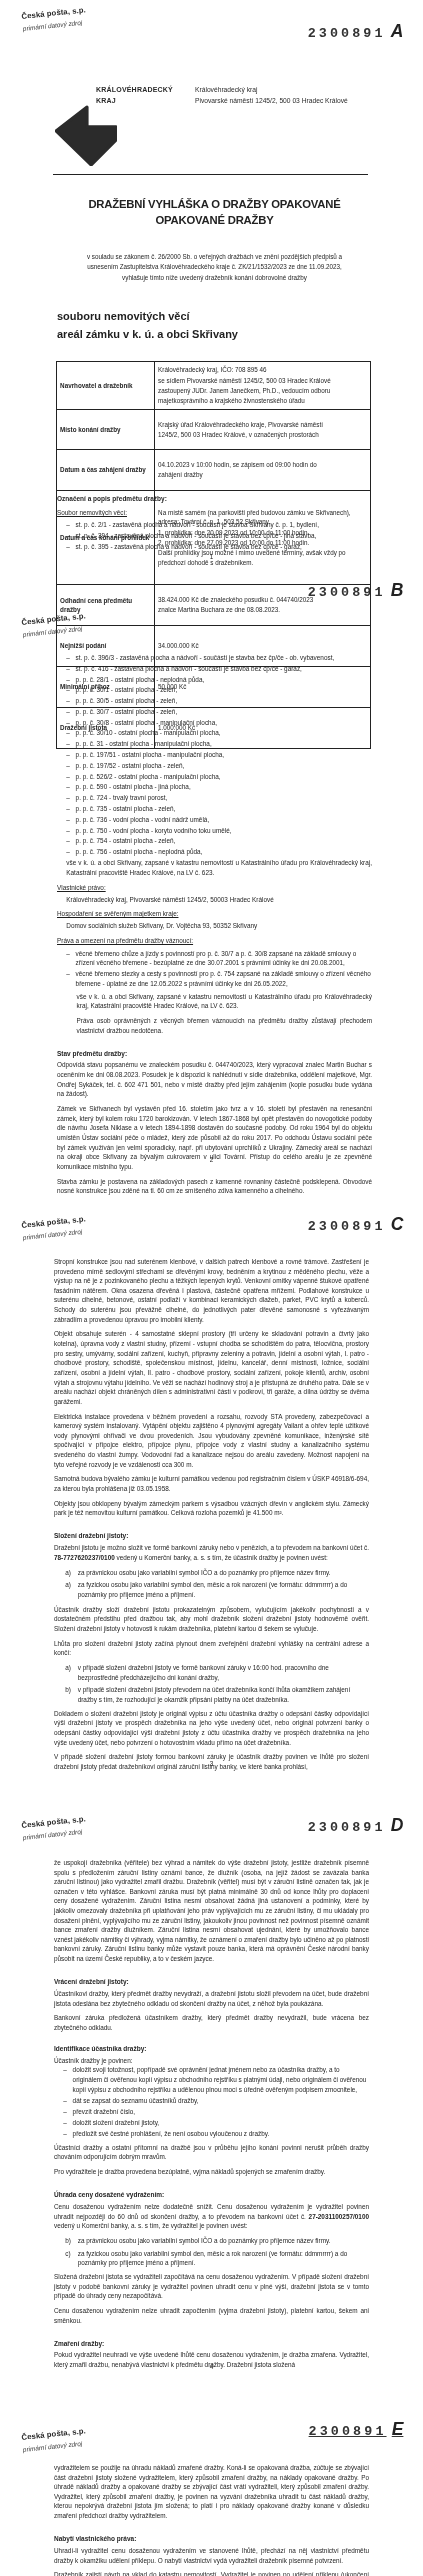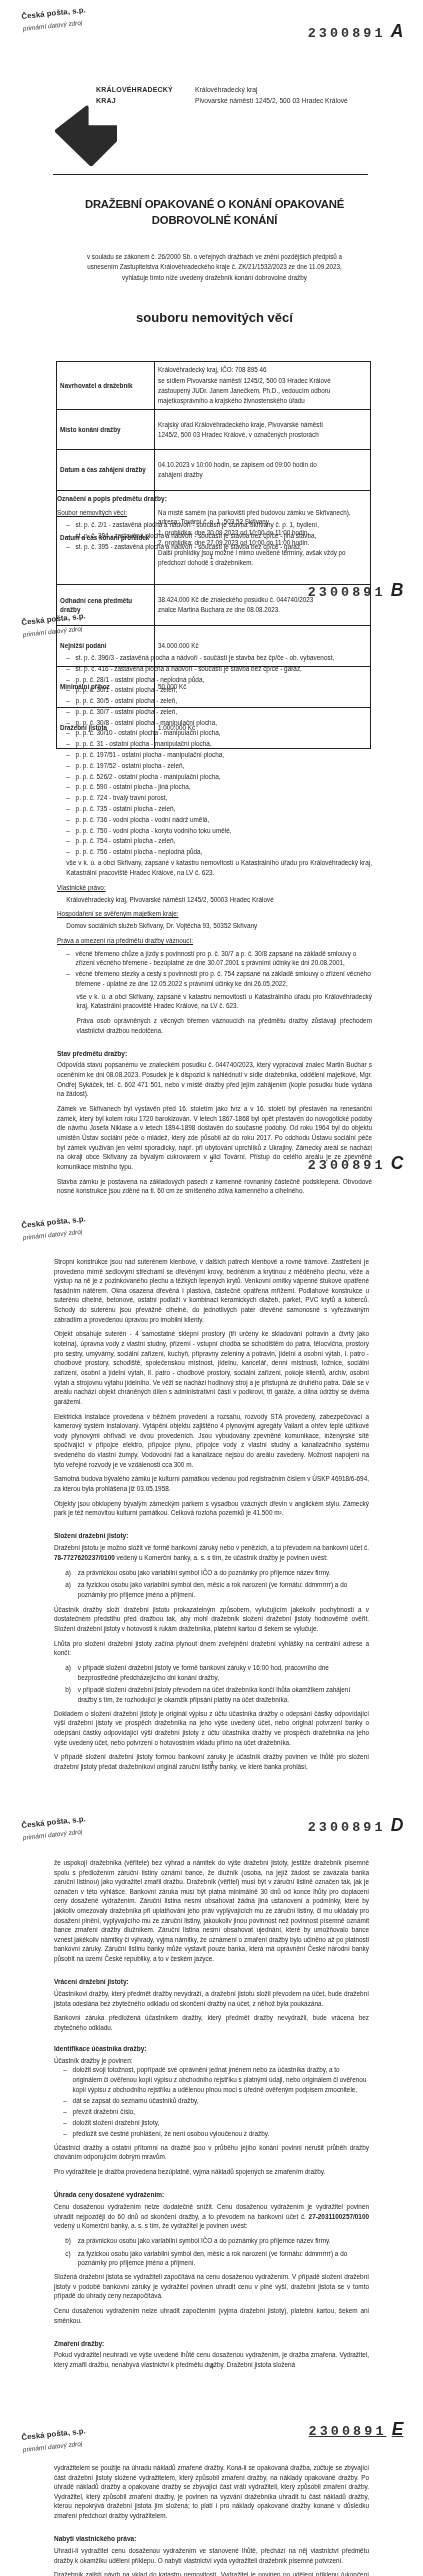--- a/index.html
+++ b/index.html
@@ -28,21 +28,21 @@
     font-weight: bold; margin-left: 5.2px; letter-spacing: 0; color: #222;
   }
   .content { position: absolute; left: 57px; width: 315px; }
   .header { position: absolute; left: 52px; top: 81px; width: 319px; height: 103px; }
   .logo-text { position: absolute; left: 44px; top: 2.6px; font-size: 7px; font-weight: bold; line-height: 1.7; color: #2a2a2a; letter-spacing: 0.2px; }
   .logo-shape { position: absolute; left: 2.6px; top: 23px; width: 62px; height: 62px; }
   .org-block { position: absolute; left: 143px; top: 2.6px; font-size: 6.7px; line-height: 1.7; color: #2b2b2b; }
   .rule { position: absolute; left: 53px; width: 315px; border-top: 1px solid #222; }
   .doc-title { position: absolute; left: 57px; width: 315px; text-align: center; font-weight: bold; font-size: 11.3px; line-height: 1.45; color: #222; letter-spacing: -0.2px; }
   .intro { position: absolute; left: 57px; width: 315px; text-align: center; font-size: 6.3px; line-height: 1.65; }
-  .subject { position: absolute; left: 57px; width: 315px; text-align: center; font-weight: bold; font-size: 13px; line-height: 1.65; }
+  .subject { position: absolute; left: 57px; width: 315px; text-align: left; font-weight: bold; font-size: 11px; line-height: 1.65; }
   table.info { position: absolute; left: 56px; width: 315px; border-collapse: collapse; font-size: 6.3px; }
   table.info td { border: 0.5px solid #222; padding: 2.1px 3.1px; vertical-align: middle; }
   table.info td.k { width: 98px; font-weight: bold; }
   table.info td.v p { margin: 1px 0; }
   h3 { font-size: 6.5px; font-weight: bold; margin: 0 0 2.1px 0; }
   .u { text-decoration: underline; }
   p.j { text-align: justify; margin-bottom: 5.2px; }
   ul.dash { list-style: none; margin-left: 9.3px; }
   ul.dash li { position: relative; padding-left: 9.3px; margin-bottom: 1.5px; }
   ul.dash li::before { content: "–"; position: absolute; left: 0; }
@@ -78,32 +78,33 @@
     </div>
     <div class="org-block">
       <div>Královéhradecký kraj</div>
       <div>Pivovarské náměstí 1245/2, 500 03 Hradec Králové</div>
     </div>
   </div>
 
   <div class="rule" style="top:174px;"></div>
 
   <div class="doc-title" style="top:196px;">
-    <div>DRAŽEBNÍ OPAKOVANÉ O KONÁNÍ OPAKOVANÉ</div>
-    <div>DOBROVOLNÉ KONÁNÍ</div>
+    <div>DRAŽEBNÍ VYHLÁŠKA O DRAŽBY OPAKOVANÉ</div>
+    <div>OPAKOVANÉ DRAŽBY</div>
   </div>
 
   <div class="intro" style="top:252px;">
     <div>v souladu se zákonem č. 26/2000 Sb. o veřejných dražbách ve znění pozdějších předpisů a</div>
     <div>usnesením Zastupitelstva Královéhradeckého kraje č. ZK/21/1532/2023 ze dne 11.09.2023,</div>
     <div>vyhlašuje tímto níže uvedený dražebník konání dobrovolné dražby</div>
   </div>
 
   <div class="subject" style="top:307px;">
     <div>souboru nemovitých věcí</div>
+    <div>areál zámku v k. ú. a obci Skřivany</div>
   </div>
 
   <table class="info" style="top:361px;">
     <tbody>
         <tr style="height:41px;">
       <td class="k">Navrhovatel a dražebník</td>
       <td class="v">
         <p>Královéhradecký kraj, IČO: 708 895 46</p>
             <p>se sídlem Pivovarské náměstí 1245/2, 500 03 Hradec Králové</p>
             <p>zastoupený JUDr. Janem Janečkem, Ph.D., vedoucím odboru</p>
@@ -216,21 +217,21 @@
       <p class="j">Zámek ve Skřivanech byl vystavěn před 16. stoletím jako tvrz a v 16. století byl přestavěn na renesanční zámek, který byl kolem roku 1720 barokizován. V letech 1867-1868 byl opět přestavěn do novogotické podoby dle návrhu Josefa Niklase a v letech 1894-1898 dostavěn do současné podoby. Od roku 1964 byl do objektu umístěn Ústav sociální péče o mládež, který zde působil až do roku 2017. Po odchodu Ústavu sociální péče byl zámek využíván jen velmi sporadicky, např. při ubytování uprchlíků z Ukrajiny. Zámecký areál se nachází na okraji obce Skřivany za bývalým cukrovarem v ulici Tovární. Přístup do celého areálu je ze zpevněné komunikace místního typu.</p>
       <p class="j">Stavba zámku je postavena na základových pasech z kamenné rovnaniny částečně podsklepená. Obvodové nosné konstrukce jsou zděné na tl. 60 cm ze smíšeného zdiva kamenného a cihelného.</p>
     </section>
   </div>
   <div class="page-num" style="top:1155px;">2</div>
 
   <div class="stamp-post" style="top:1220px;">
     <div class="title">Česká pošta, s.p.</div>
     <div class="sub">primární datový zdroj</div>
   </div>
-  <div class="stamp-num" style="top:1150px;">
+  <div class="stamp-num" style="top:1211px;">
     <span>2300891</span><span class="letter">C</span>
   </div>
 
   <div class="content" style="top:1257px; left:54px;">
     <p class="j">Stropní konstrukce jsou nad suterénem klenbové, v dalších patrech klenbové a rovné trámové. Zastřešení je provedeno mírně sedlovými střechami se dřevěnými krovy, bedněním a krytinou z měděného plechu, věže a výstup na ně je z pozinkovaného plechu a těžkých lepených krytů. Venkovní omítky vápenné štukové opatřené fasádním nátěrem. Okna osazena dřevěná i plastová, částečně opatřena mřížemi. Podlahové konstrukce u suterénu cihelné, betonové, ostatní podlaží v kombinaci keramických dlažeb, parket, PVC krytů a koberců. Schody do suterénu jsou převážně cihelné, do jednotlivých pater dřevěné samonosné s vyřezávaným zábradlím a provedenou úpravou pro imobilní klienty.</p>
     <p class="j">Objekt obsahuje suterén - 4 samostatné sklepní prostory (tři určeny ke skladování potravin a čtvrtý jako kotelna), úpravna vody z vlastní studny, přízemí - vstupní chodba se schodištěm do patra, tělocvična, prostory pro sestry, umývárny, sociální zařízení, kuchyň, přípravny zeleniny a potravin, jídelní a osobní výtah, I. patro - chodbové prostory, schodiště, společenskou místnost, jídelnu, kancelář, denní místnosti, ložnice, sociální zařízení, osobní a jídelní výtah, II. patro - chodbové prostory, sociální zařízení, pokoje klientů, archiv, osobní výtah a strojovnu výtahu jídelního. Ve věži se nachází hodinový stroj a je přístupná ze druhého patra. Dále se v areálu nachází objekt chráněných dílen s administrativní částí v podkroví, tři garáže, a dílna údržby se dvěma garážemi.</p>
     <p class="j">Elektrická instalace provedena v běžném provedení a rozsahu, rozvody STA provedeny, zabezpečovací a kamerový systém instalovaný. Vytápění objektu zajištěno 4 plynovými agregáty Vailant a ohřev teplé užitkové vody plynovými ohřívači ve dvou provedeních. Jsou vybudovány zpevněné komunikace, inženýrské sítě spočívající v přípojce elektro, přípojce plynu, přípojce vody z vlastní studny a kanalizačního systému svedeného do vlastní žumpy. Vodovodní řad a kanalizace nejsou do areálu zavedeny. Možnost napojení na tyto veřejné rozvody je ve vzdálenosti cca 300 m.</p>
     <p class="j">Samotná budova bývalého zámku je kulturní památkou vedenou pod registračním číslem v ÚSKP 46918/6-694, za kterou byla prohlášena již 03.05.1958.</p>
     <p class="j">Objekty jsou obklopeny bývalým zámeckým parkem s výsadbou vzácných dřevin v anglickém stylu. Zámecký park je též nemovitou kulturní památkou. Celková rozloha pozemků je 41.500 m².</p>
 

